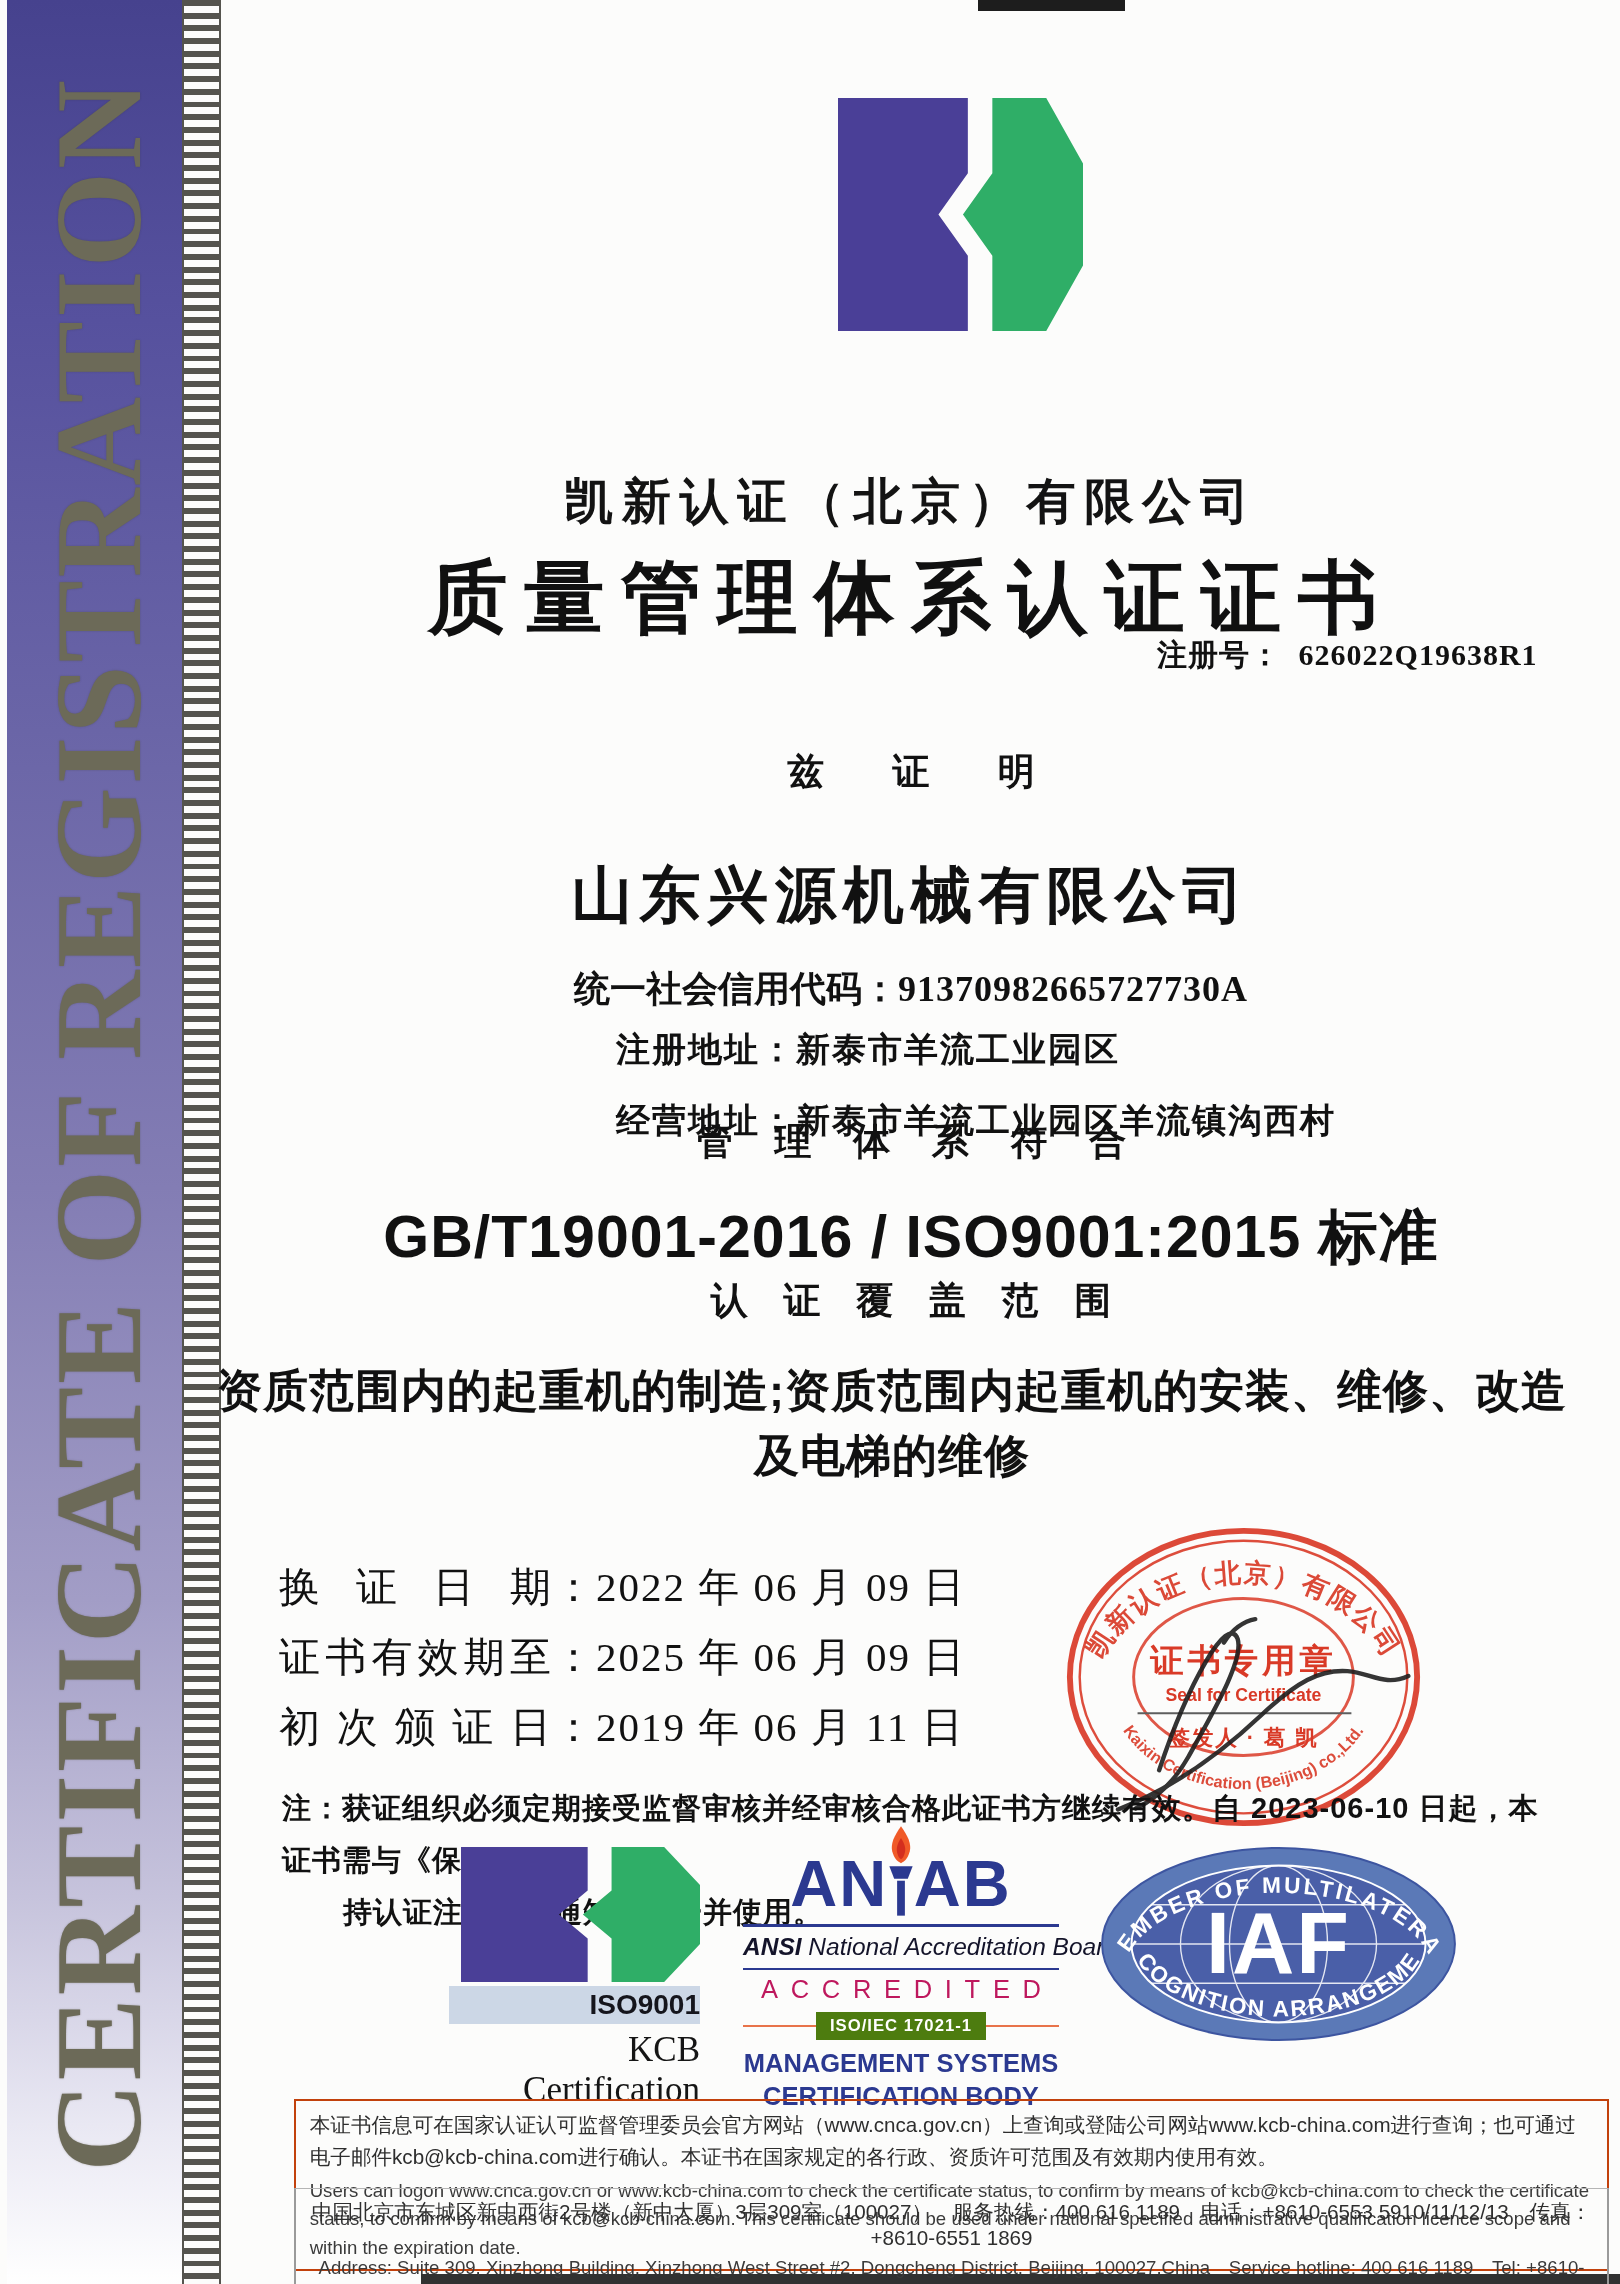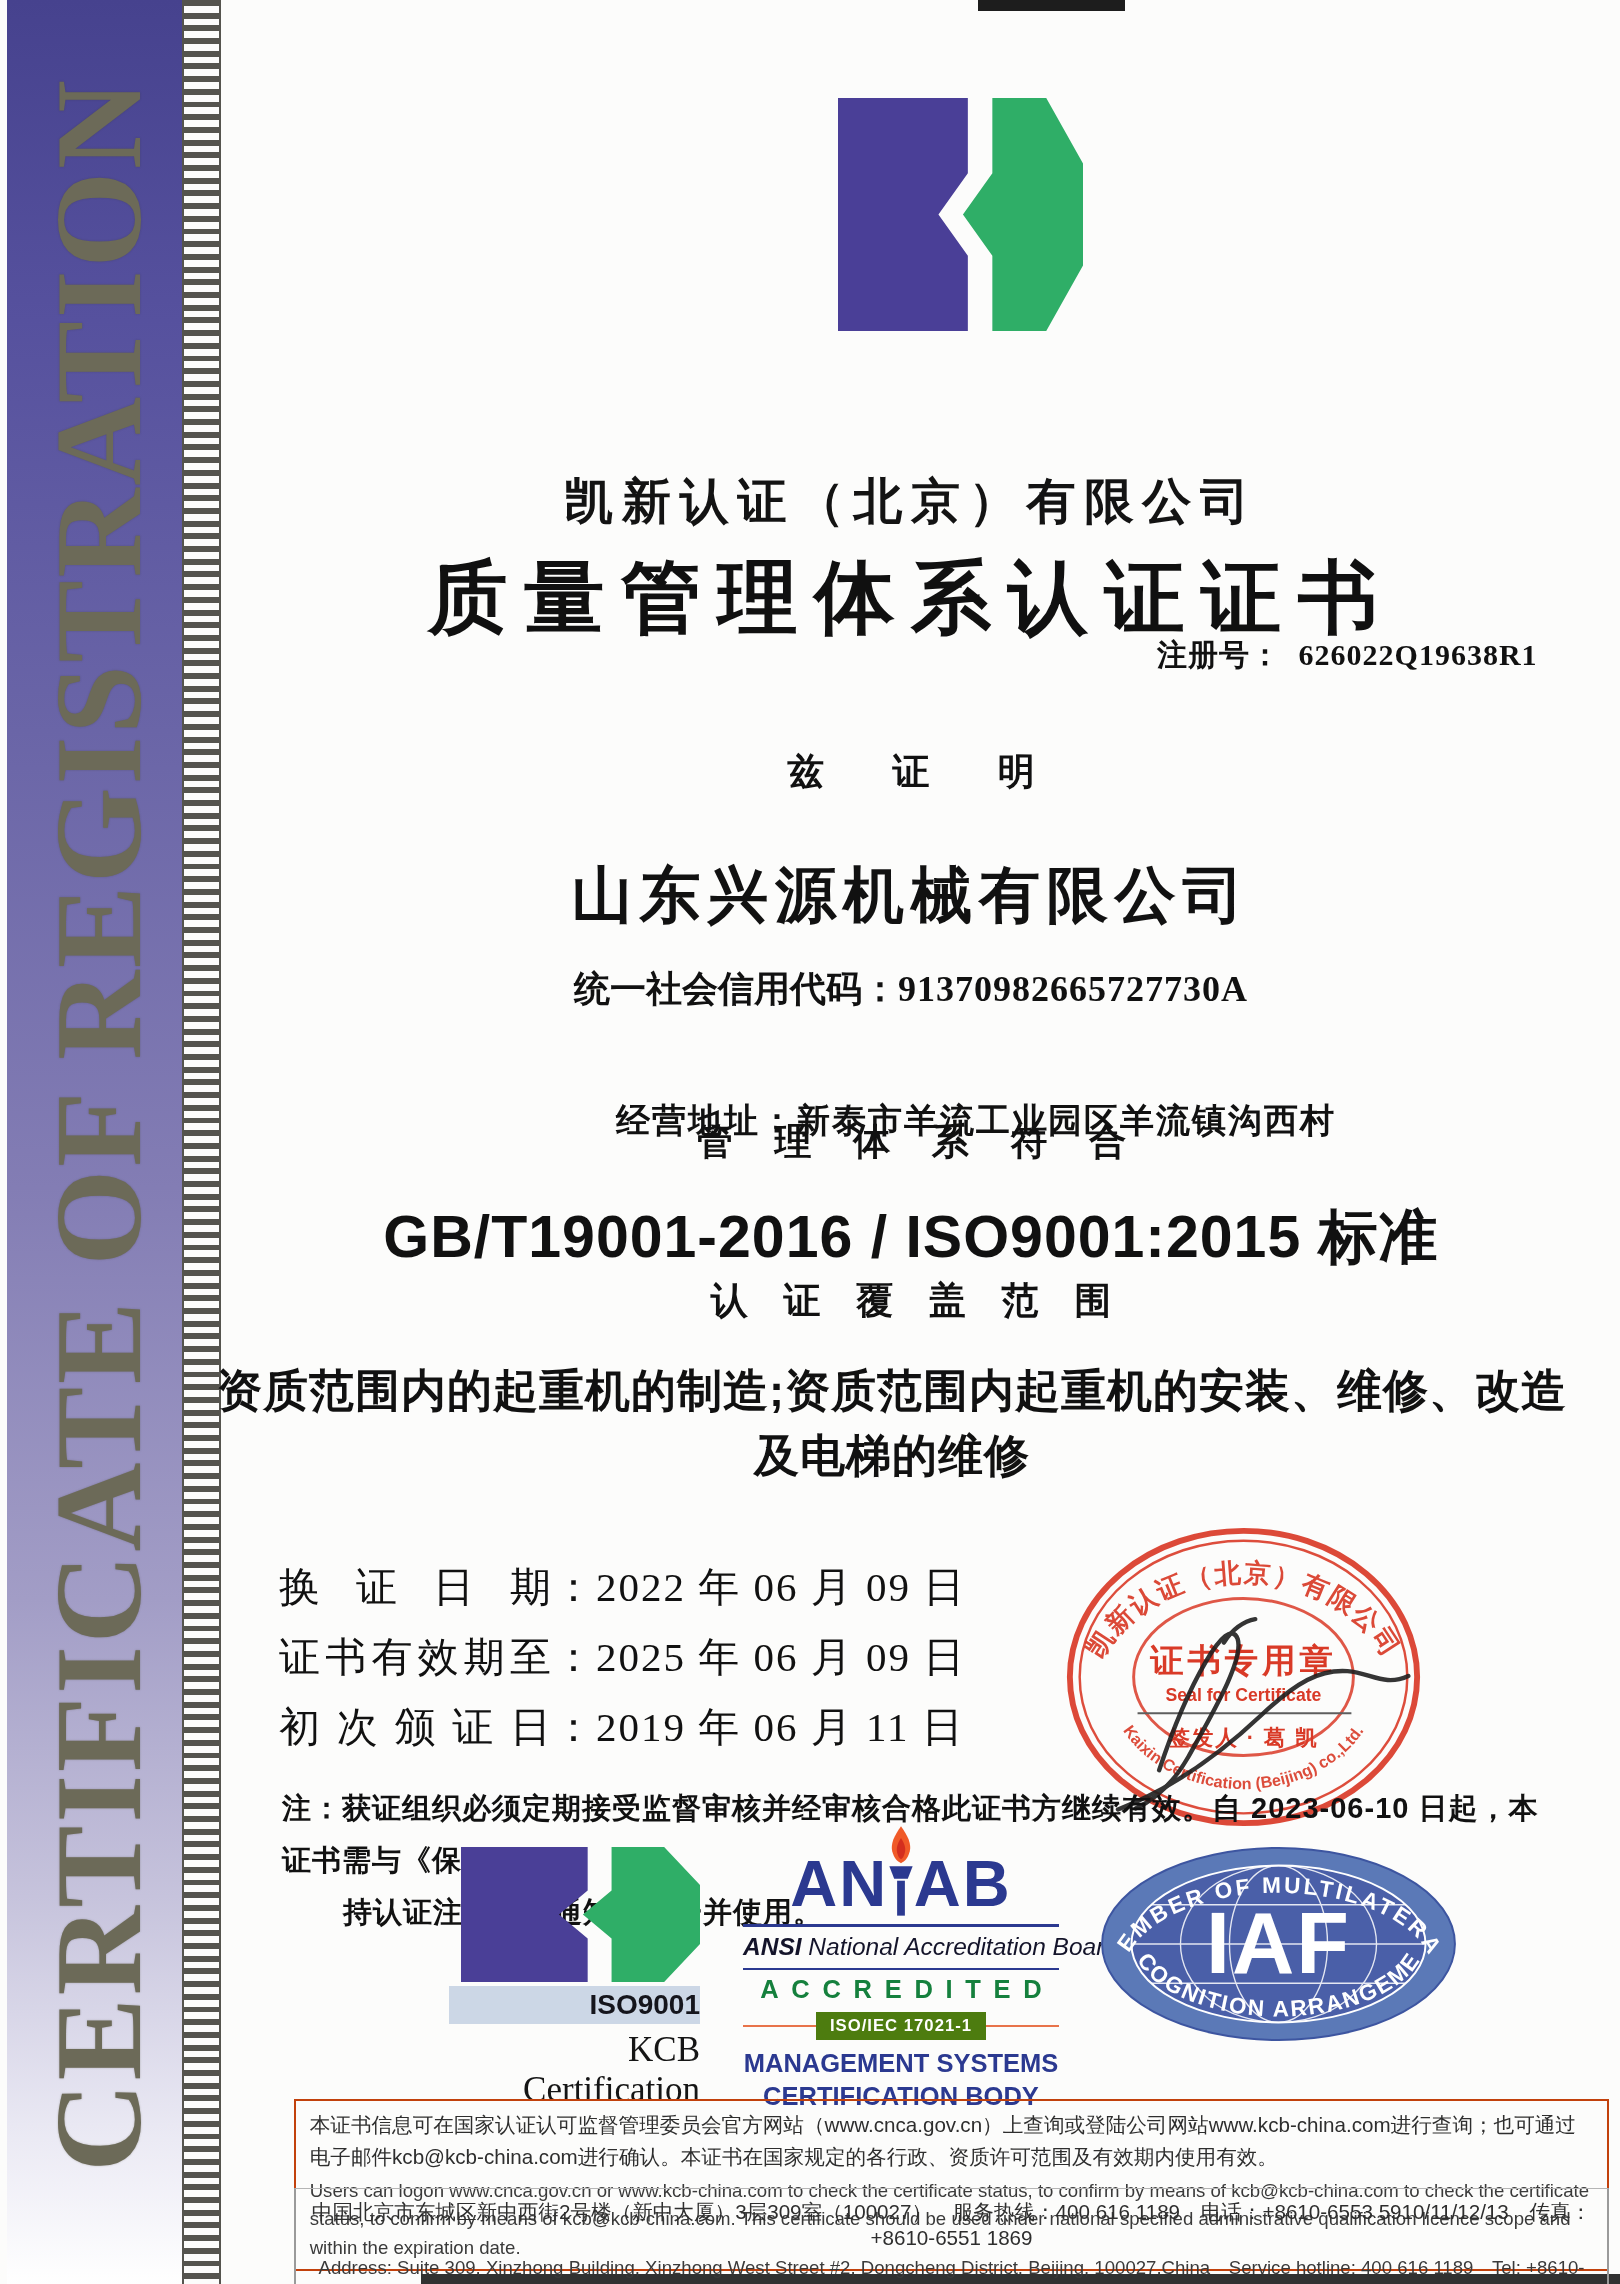--- a/index.html
+++ b/index.html
@@ -99,21 +99,21 @@
   .kcb-iso-band{margin-top:0;background:#ccd7e6;font-size:28px;font-weight:600;padding:2.9px 0;color:#15151c;}
   .kcb-name{font-family:"Liberation Serif",serif;font-size:35px;color:#151515;margin-top:5.9px;}
   .anab-block{position:absolute;left:743px;top:1851px;width:316px;text-align:center;color:#2b3990;}
   .anab-word{position:relative;font-size:65px;font-weight:800;letter-spacing:2px;line-height:1;}
   .anab-word .gap{display:inline-block;width:25.5px;}
   .anab-torch{position:absolute;left:50%;top:-25.5px;transform:translateX(-50%);}
   .anab-rule{border:0;border-top:3.9px solid #2b3990;margin:7.8px 0 5.9px 0;}
   .anab-board{font-size:24.5px;font-style:italic;color:#14142a;white-space:nowrap;}
   .anab-board .b{font-weight:800;}
   .anab-thin{border:0;border-top:2px solid #2b3990;margin:6.9px 0 5.9px 0;}
-  .anab-accredited{font-size:25.5px;font-weight:700;letter-spacing:12.7px;text-indent:12.7px;color:#15803d;}
+  .anab-accredited{font-size:25.5px;font-weight:400;letter-spacing:12.7px;text-indent:12.7px;color:#be185d;}
   .anab-standard{position:relative;height:29px;margin-top:7.8px;}
   .anab-standard::before{content:"";position:absolute;left:0;right:0;top:12.7px;border-top:2.9px solid #e8734a;}
   .anab-chip{
     position:relative;display:inline-block;background:#4d7c0f;color:#fff;
     font-size:16.7px;font-weight:700;padding:3.9px 13.7px;letter-spacing:1px;
   }
   .anab-body{font-size:25.5px;font-weight:700;line-height:1.3;margin-top:5.9px;color:#2b3990;}
   .iaf-block{position:absolute;left:1096px;top:1845px;}
   
   .footer-legal{
@@ -155,20 +155,21 @@
   <div class="cert-title">质量管理体系认证证书</div>
   <div class="reg-line">
     <span>注册号：</span><span class="num">626022Q19638R1</span>
   </div>
   <div class="attest">兹 证 明</div>
 
   <div class="company-name">山东兴源机械有限公司</div>
   <div class="credit-code">
     <span>统一社会信用代码：</span><span class="num">91370982665727730A</span>
   </div>
+  <div class="addr reg">注册地址：新泰市羊流工业园区</div>
   <div class="addr op">经营地址：新泰市羊流工业园区羊流镇沟西村</div>
 
   <div class="conform-heading">管 理 体 系 符 合</div>
   <div class="standard-line">GB/T19001-2016 / ISO9001:2015 标准</div>
   <div class="scope-heading">认 证 覆 盖 范 围</div>
   <div class="scope-text">资质范围内的起重机的制造;资质范围内起重机的安装、维修、改造及电梯的维修</div>
 
   <div class="dates">
     <div class="date-row">
       <span class="lab">换 证 日 期</span><span class="colon">：</span><span class="val">2022 年 06 月 09 日</span>

